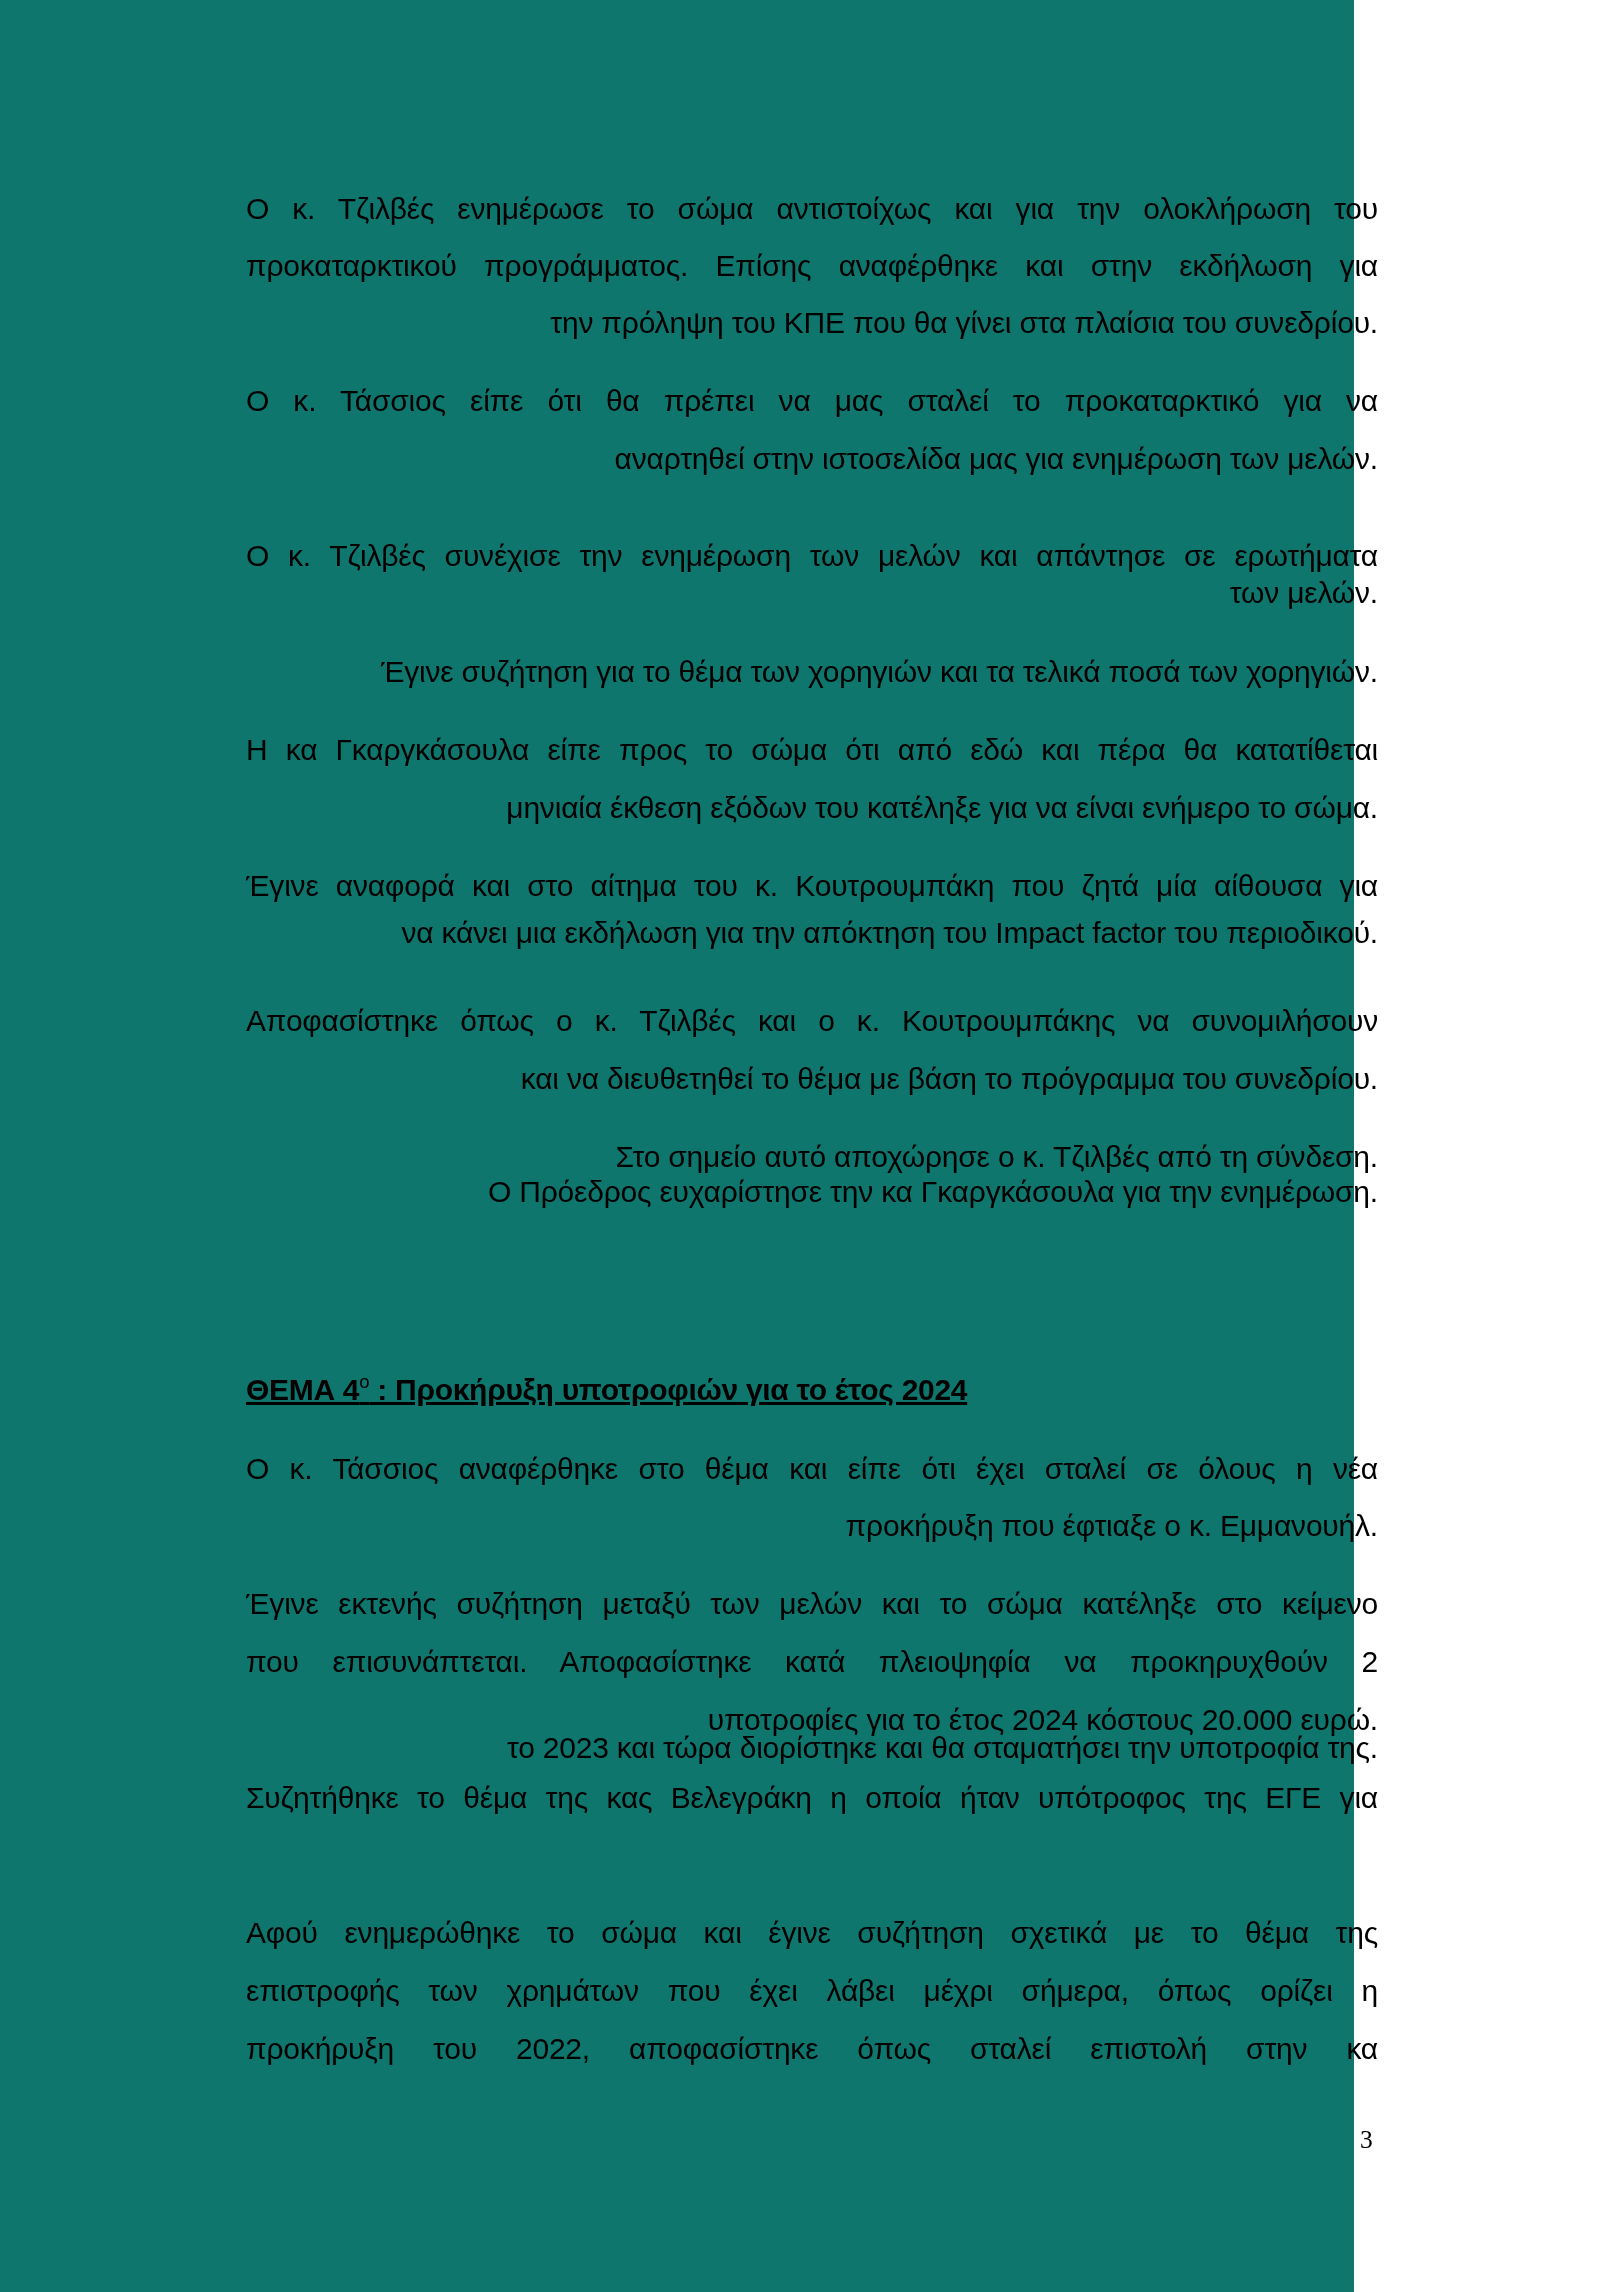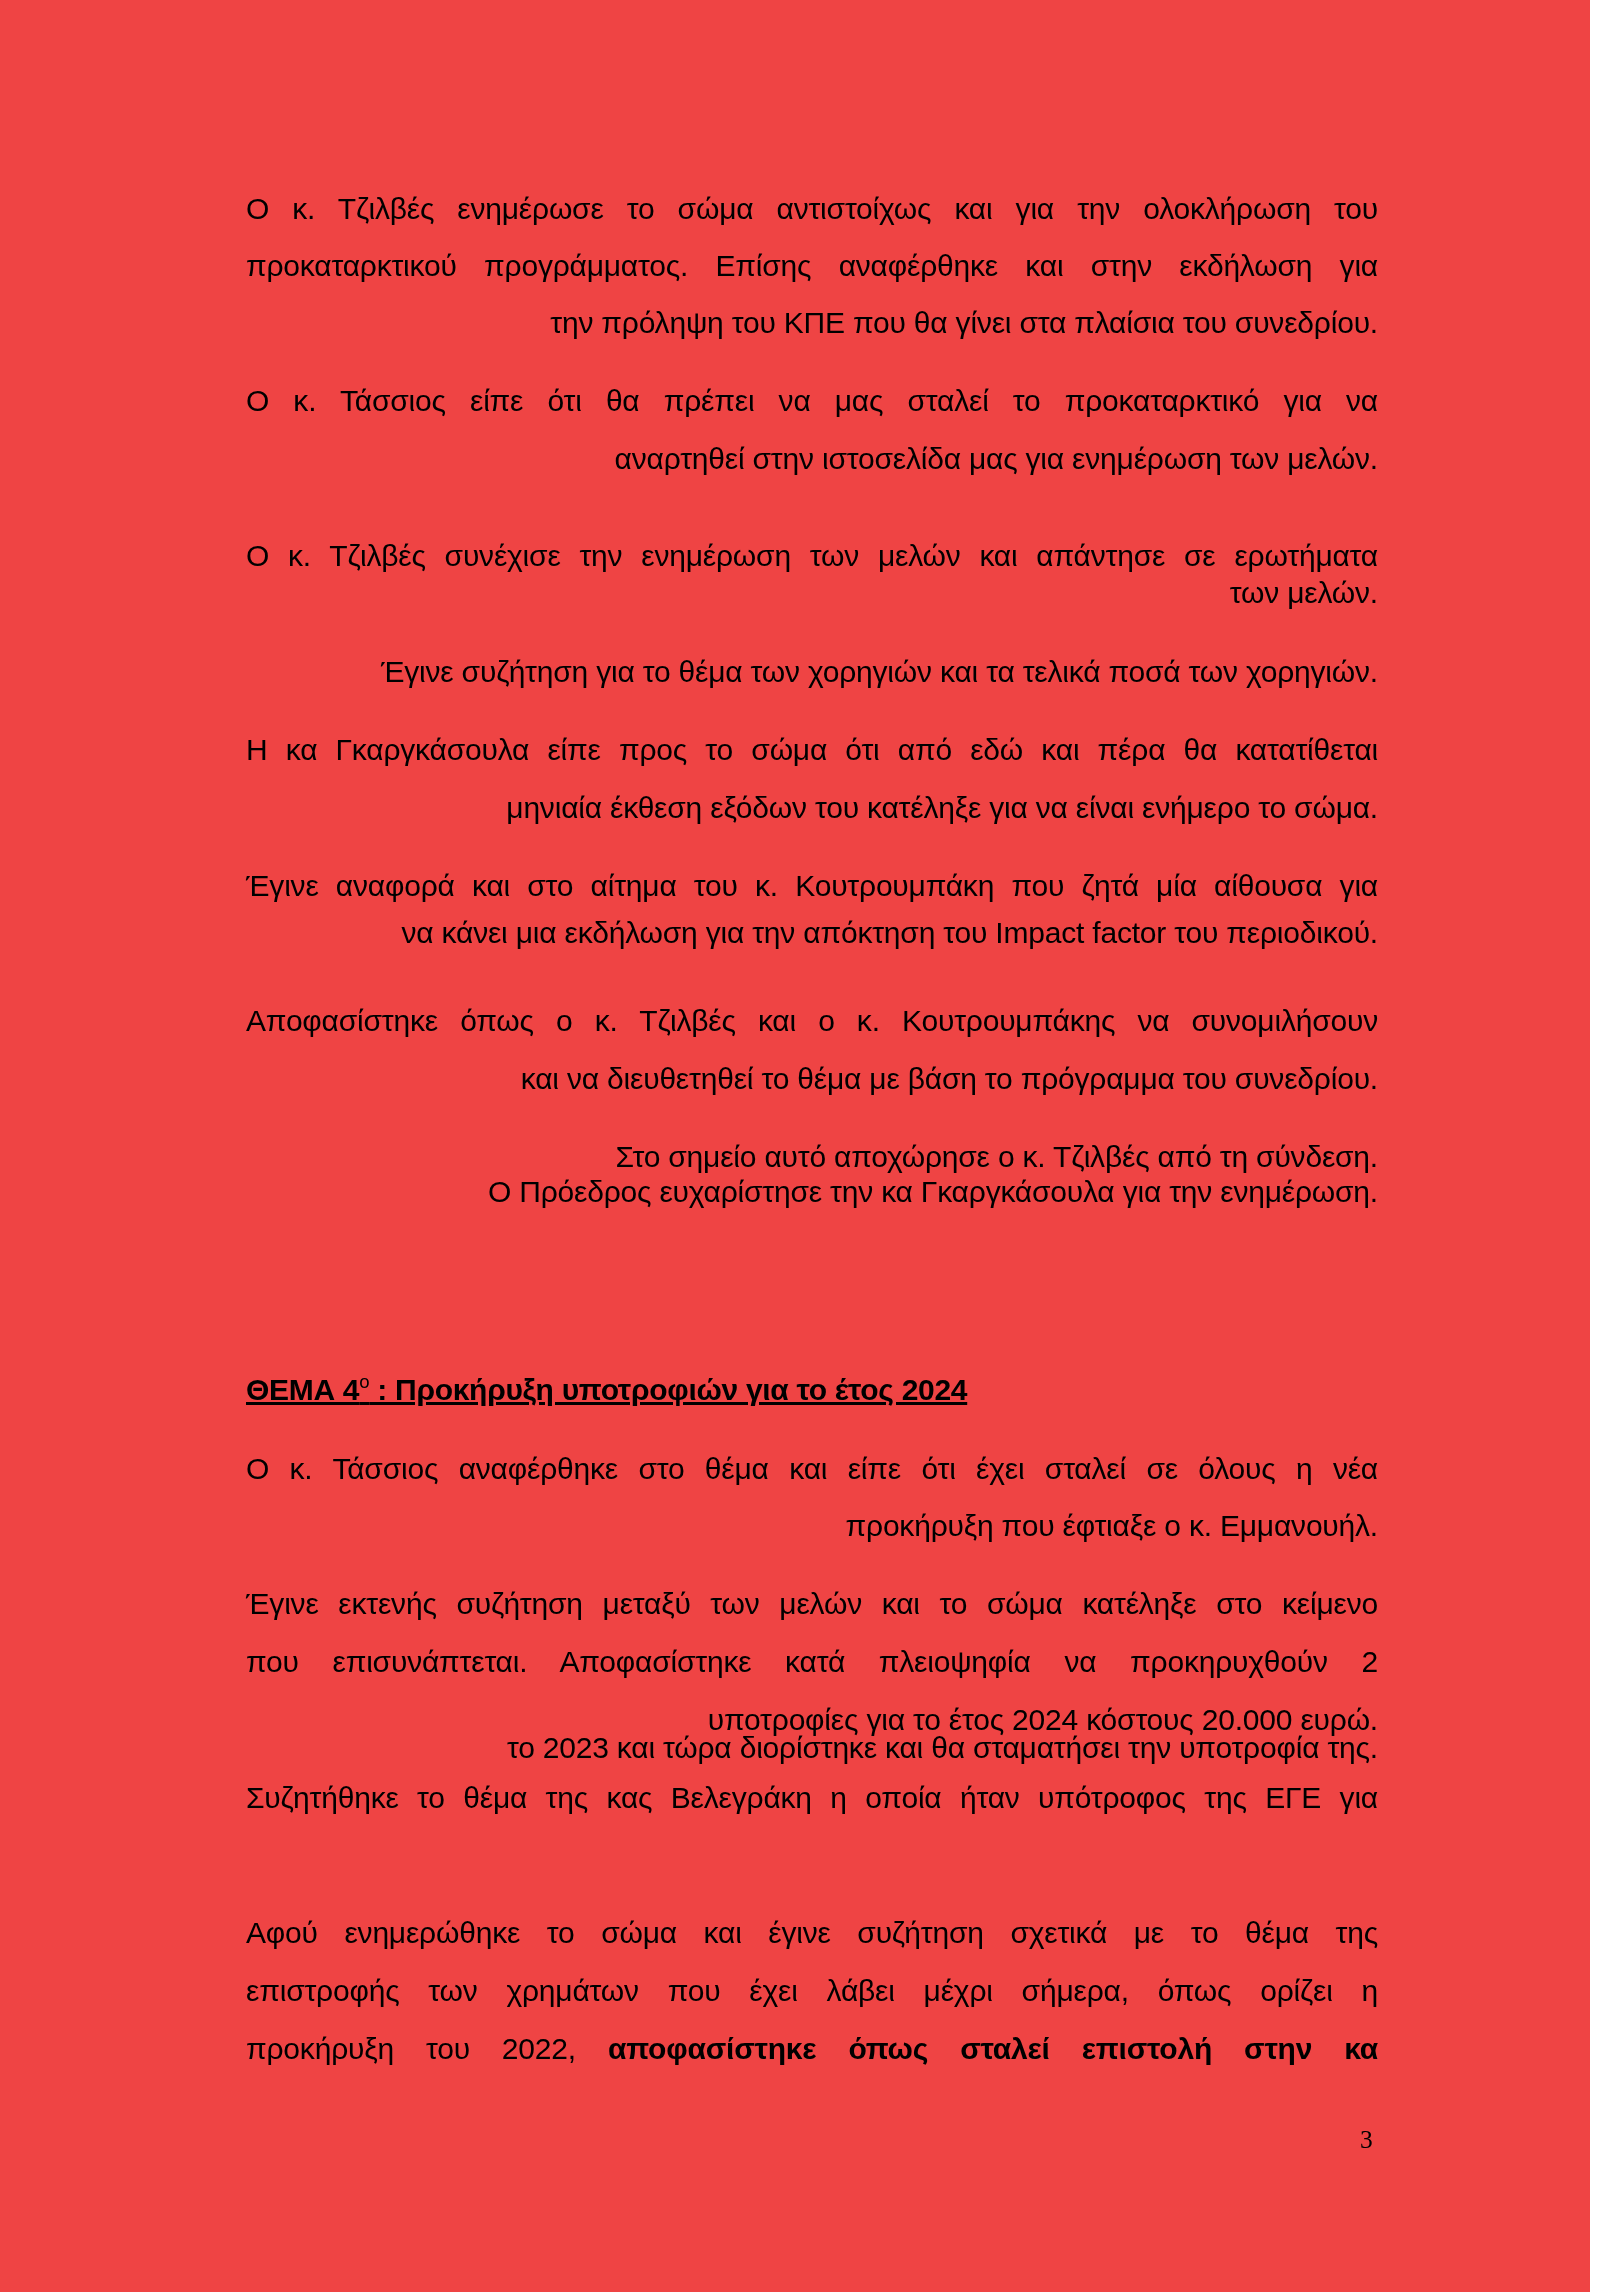--- a/index.html
+++ b/index.html
@@ -12,23 +12,23 @@
       height: 2293px;
       position: relative;
       overflow: hidden;
       color: #000000;
       font-family: "Liberation Sans", "DejaVu Sans", sans-serif;
     }
     .page {
       position: absolute;
       left: 0;
       top: 0;
-      width: 1590px;
+      width: 1354px;
       height: 2293px;
-      background: #ef4444;
+      background: #0f766e;
     }
     .text-block {
       position: absolute;
       left: 246px;
       width: 1132px;
     }
     .line {
       position: absolute;
       left: 0;
       width: 1132px;
@@ -37,21 +37,21 @@
       line-height: 39px;
       white-space: nowrap;
       overflow: visible;
       text-align: right;
       letter-spacing: -0.2px;
     }
     .line.justify {
       text-align: justify;
       text-align-last: justify;
     }
-    .bold { font-weight: bold; }
+    .bold { font-weight: normal; }
     .heading {
       position: absolute;
       left: 0;
       font-size: 30px;
       line-height: 39px;
       font-weight: bold;
       white-space: nowrap;
       letter-spacing: -0.3px;
       text-decoration: underline;
     }

